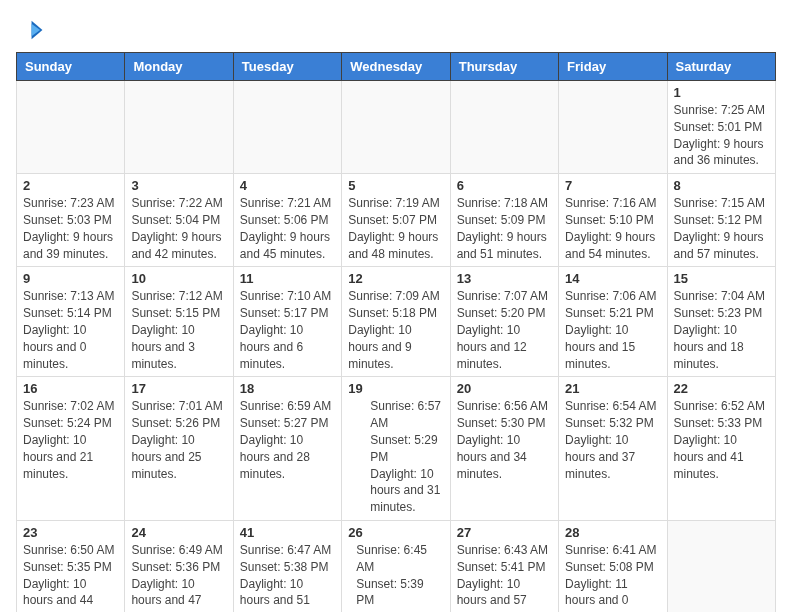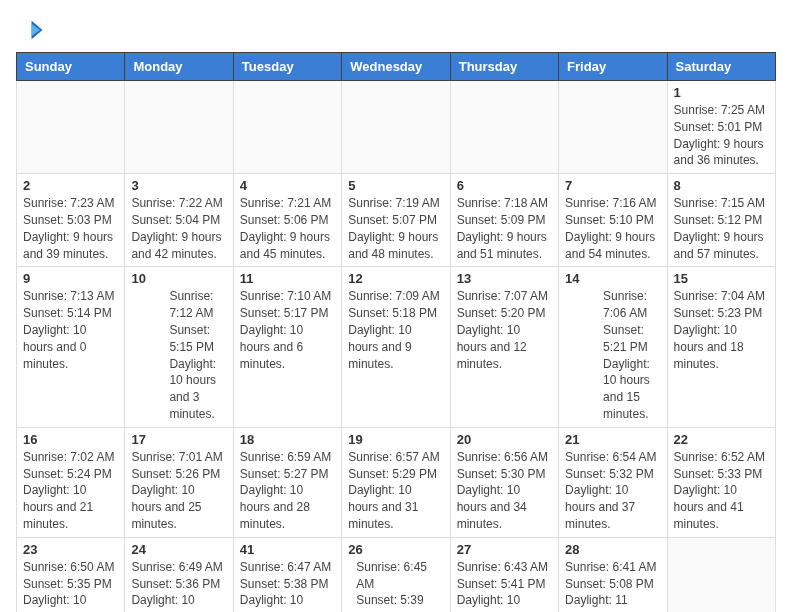--- a/index.html
+++ b/index.html
@@ -177,21 +177,21 @@
       </tr>
       <tr>
         <td>
           <span class="day-number">9</span>
           <div class="day-info" style="white-space: pre-line;">Sunrise: 7:13 AM
 Sunset: 5:14 PM
 Daylight: 10 hours and 0 minutes.</div>
         </td>
         <td>
           <span class="day-number">10</span>
-          <div class="day-info" style="white-space: pre-line; margin-left: 38px;">Sunrise: 7:12 AM
+          <div class="day-info" style="white-space: pre-line;">Sunrise: 7:12 AM
 Sunset: 5:15 PM
 Daylight: 10 hours and 3 minutes.</div>
         </td>
         <td>
           <span class="day-number">11</span>
           <div class="day-info" style="white-space: pre-line;">Sunrise: 7:10 AM
 Sunset: 5:17 PM
 Daylight: 10 hours and 6 minutes.</div>
         </td>
         <td>
@@ -201,21 +201,21 @@
 Daylight: 10 hours and 9 minutes.</div>
         </td>
         <td>
           <span class="day-number">13</span>
           <div class="day-info" style="white-space: pre-line;">Sunrise: 7:07 AM
 Sunset: 5:20 PM
 Daylight: 10 hours and 12 minutes.</div>
         </td>
         <td>
           <span class="day-number">14</span>
-          <div class="day-info" style="white-space: pre-line; margin-left: 38px;">Sunrise: 7:06 AM
+          <div class="day-info" style="white-space: pre-line;">Sunrise: 7:06 AM
 Sunset: 5:21 PM
 Daylight: 10 hours and 15 minutes.</div>
         </td>
         <td>
           <span class="day-number">15</span>
           <div class="day-info" style="white-space: pre-line;">Sunrise: 7:04 AM
 Sunset: 5:23 PM
 Daylight: 10 hours and 18 minutes.</div>
         </td>
       </tr>
@@ -233,21 +233,21 @@
 Daylight: 10 hours and 25 minutes.</div>
         </td>
         <td>
           <span class="day-number">18</span>
           <div class="day-info" style="white-space: pre-line;">Sunrise: 6:59 AM
 Sunset: 5:27 PM
 Daylight: 10 hours and 28 minutes.</div>
         </td>
         <td>
           <span class="day-number">19</span>
-          <div class="day-info" style="white-space: pre-line;">Sunrise: 6:57 AM
+          <div class="day-info" style="white-space: pre-line; margin-left: 22px;">Sunrise: 6:57 AM
 Sunset: 5:29 PM
 Daylight: 10 hours and 31 minutes.</div>
         </td>
         <td>
           <span class="day-number">20</span>
           <div class="day-info" style="white-space: pre-line;">Sunrise: 6:56 AM
 Sunset: 5:30 PM
 Daylight: 10 hours and 34 minutes.</div>
         </td>
         <td>

